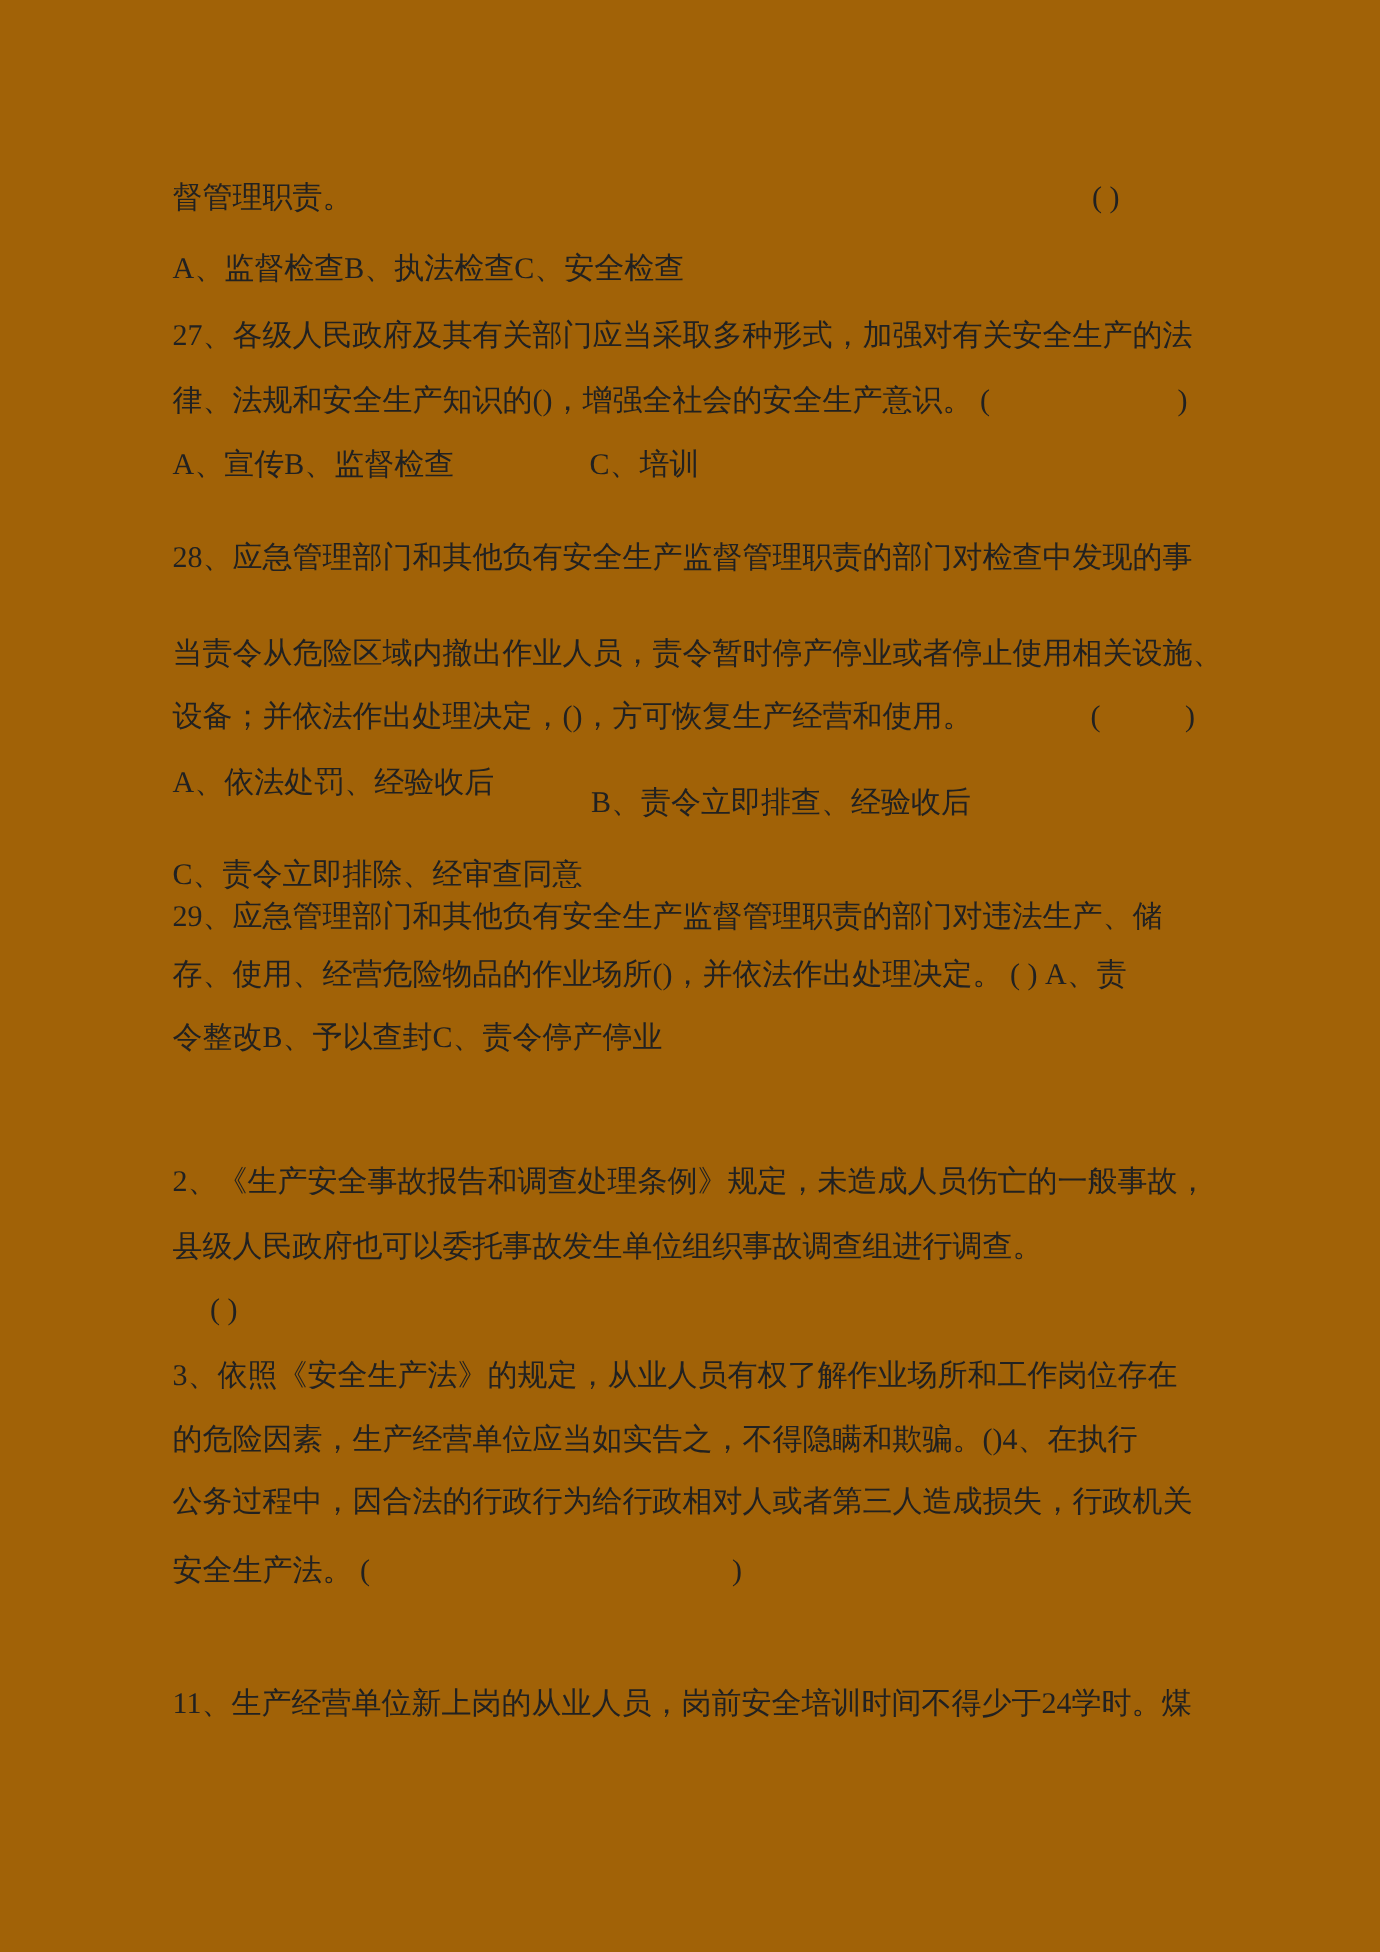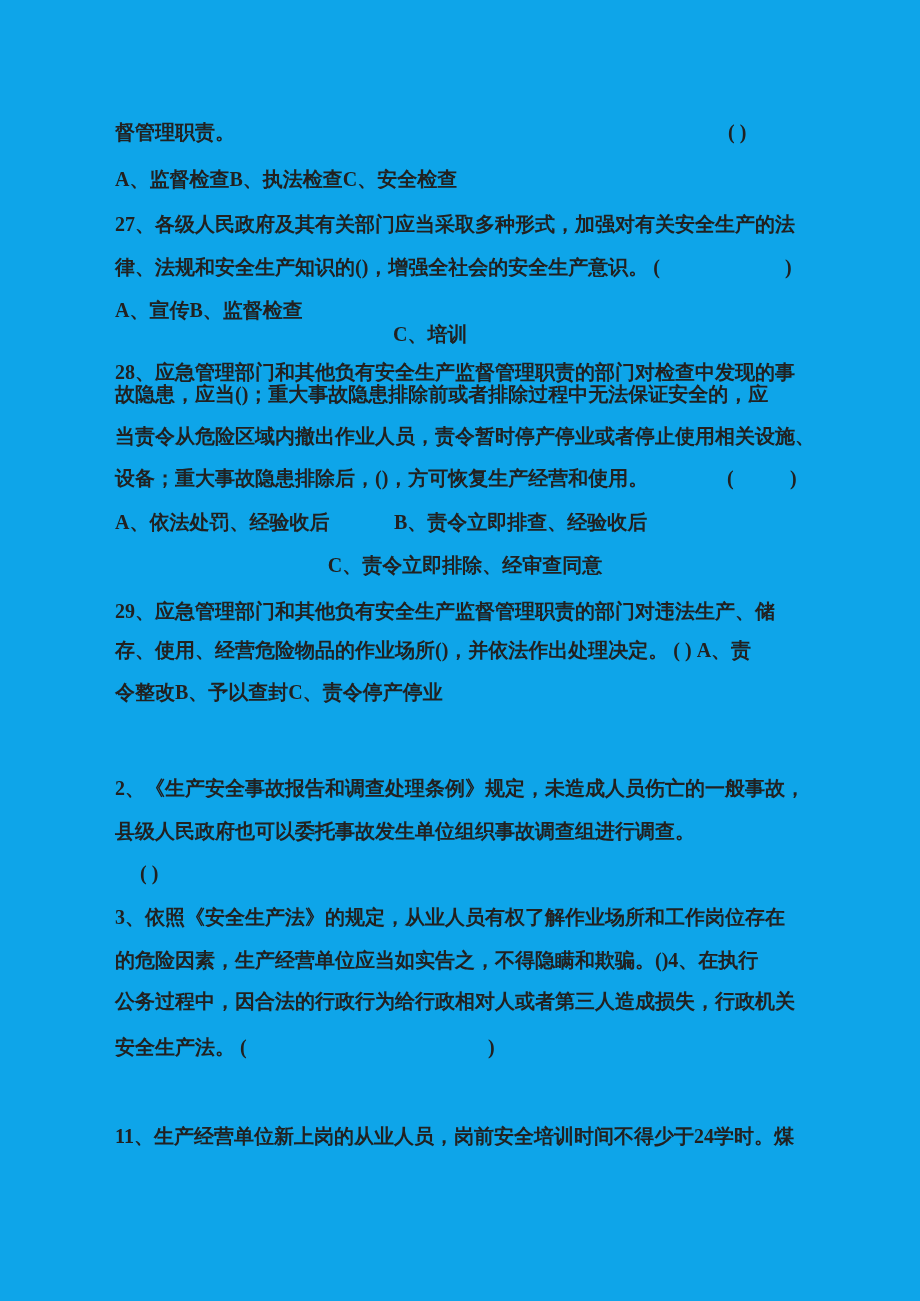--- a/index.html
+++ b/index.html
@@ -32,32 +32,31 @@
     white-space: pre;
   }
   .line .abs {
     position: absolute;
     top: 0;
   }
 </style>
 </head>
 <body style="background: rgb(255, 255, 255);">
 
-<div class="page" style="background: #0ea5e9; color: rgb(33, 33, 33); font-weight: bold;">
+<div class="page" style="background: #a16207; color: rgb(33, 33, 33);">
     <div class="line" style="top: 118px;"><span>督管理职责。</span><span class="abs" style="left: 613px;">( )</span></div>
     <div class="line" style="top: 165px;"><span>A、监督检查B、执法检查C、安全检查</span></div>
     <div class="line" style="top: 210px;"><span>27、各级人民政府及其有关部门应当采取多种形式，加强对有关安全生产的法</span></div>
     <div class="line" style="top: 253px;"><span>律、法规和安全生产知识的()，增强全社会的安全生产意识。 (</span><span class="abs" style="left: 670px;">)</span></div>
-    <div class="line" style="top: 296px;"><span>A、宣传B、监督检查</span><span class="abs" style="left: 278px; margin-top: 24px;">C、培训</span></div>
+    <div class="line" style="top: 296px;"><span>A、宣传B、监督检查</span><span class="abs" style="left: 278px;">C、培训</span></div>
     <div class="line" style="top: 338px; margin-top: 20px;"><span>28、应急管理部门和其他负有安全生产监督管理职责的部门对检查中发现的事</span></div>
-    <div class="line" style="top: 380px;"><span>故隐患，应当()；重大事故隐患排除前或者排除过程中无法保证安全的，应</span></div>
     <div class="line" style="top: 422px;"><span>当责令从危险区域内撤出作业人员，责令暂时停产停业或者停止使用相关设施、</span></div>
-    <div class="line" style="top: 464px;"><span>设备；重大事故隐患排除后，()，方可恢复生产经营和使用。</span><span class="abs" style="left: 612px;">(</span><span class="abs" style="left: 675px;">)</span></div>
-    <div class="line" style="top: 508px;"><span>A、依法处罚、经验收后</span><span class="abs" style="left: 279px;">B、责令立即排查、经验收后</span></div>
-    <div class="line" style="top: 551px; text-align: center;"><span>C、责令立即排除、经审查同意</span></div>
+    <div class="line" style="top: 464px;"><span>设备；并依法作出处理决定，()，方可恢复生产经营和使用。</span><span class="abs" style="left: 612px;">(</span><span class="abs" style="left: 675px;">)</span></div>
+    <div class="line" style="top: 508px;"><span>A、依法处罚、经验收后</span><span class="abs" style="left: 279px; margin-top: 13px;">B、责令立即排查、经验收后</span></div>
+    <div class="line" style="top: 569px;"><span>C、责令立即排除、经审查同意</span></div>
     <div class="line" style="top: 597px;"><span>29、应急管理部门和其他负有安全生产监督管理职责的部门对违法生产、储</span></div>
     <div class="line" style="top: 636px;"><span>存、使用、经营危险物品的作业场所()，并依法作出处理决定。 ( ) A、责</span></div>
     <div class="line" style="top: 678px;"><span>令整改B、予以查封C、责令停产停业</span></div>
     <div class="line" style="top: 774px;"><span>2、《生产安全事故报告和调查处理条例》规定，未造成人员伤亡的一般事故，</span></div>
     <div class="line" style="top: 817px;"><span>县级人民政府也可以委托事故发生单位组织事故调查组进行调查。</span></div>
     <div class="line" style="top: 859px; padding-left: 25px;"><span>( )</span></div>
     <div class="line" style="top: 903px;"><span>3、依照《安全生产法》的规定，从业人员有权了解作业场所和工作岗位存在</span></div>
     <div class="line" style="top: 946px;"><span>的危险因素，生产经营单位应当如实告之，不得隐瞒和欺骗。()4、在执行</span></div>
     <div class="line" style="top: 987px;"><span>公务过程中，因合法的行政行为给行政相对人或者第三人造成损失，行政机关</span></div>
     <div class="line" style="top: 1033px;"><span>安全生产法。 (</span><span class="abs" style="left: 373px;">)</span></div>

